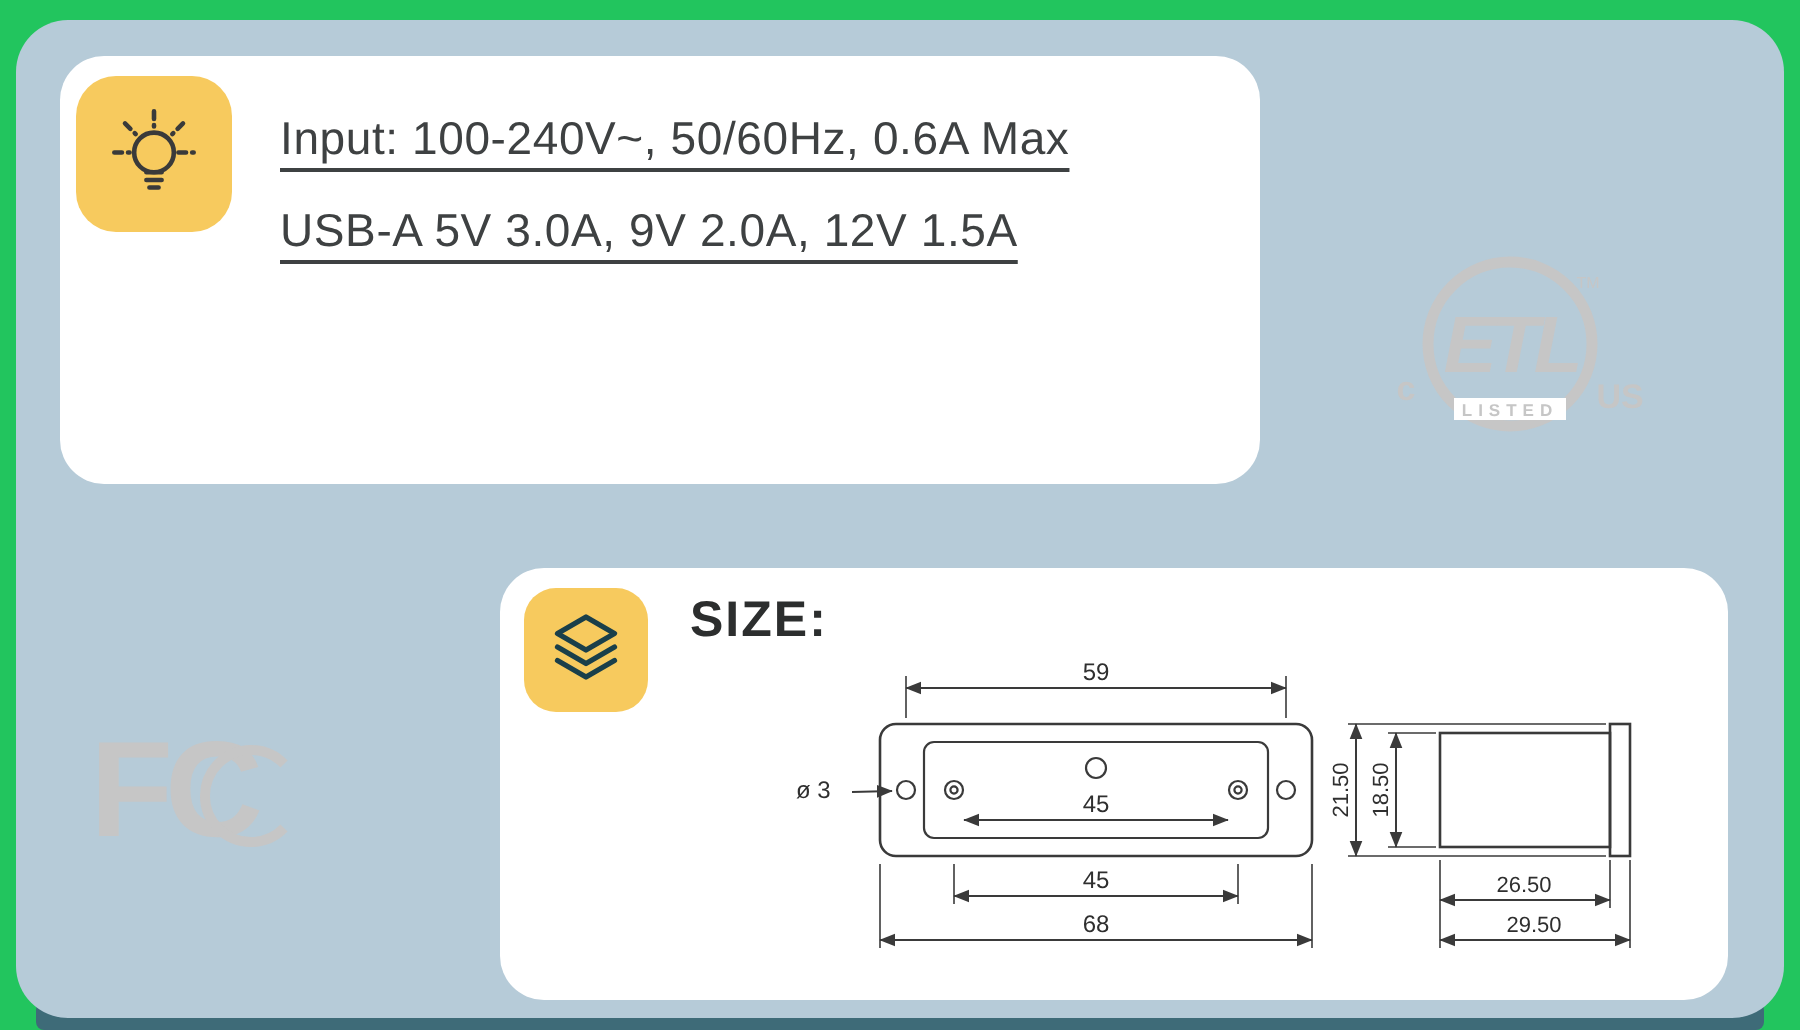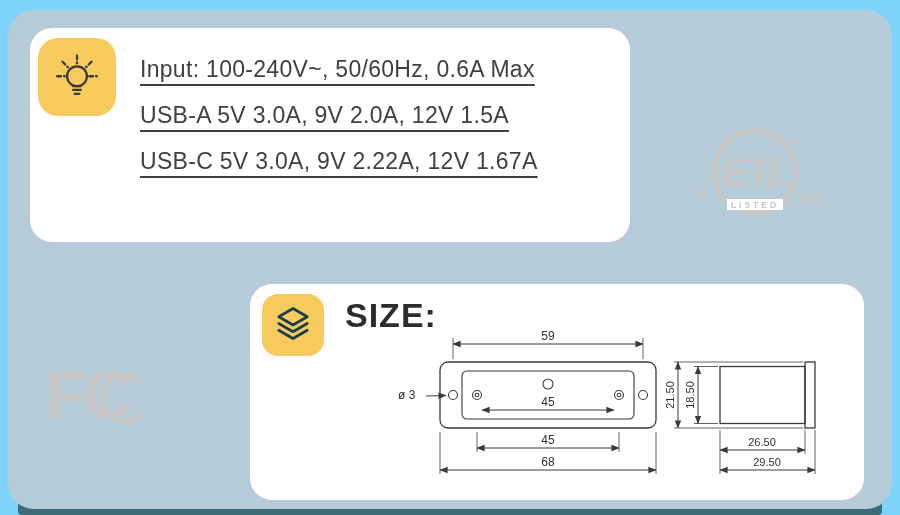--- a/index.html
+++ b/index.html
@@ -1,28 +1,28 @@
 <!DOCTYPE html>
 <html style="--panel: #b6cbd8; --card: #ffffff; --accent: #f7ca5e; --ink: #3e4142; --logo: #c6c6c6; --line: #3a3a3a; --strip: #3e6b78; --icon: #1a3f4a;"><head>
 <meta charset="utf-8">
 <style>
   html,body{margin:0;padding:0;background:#ffffff;font-family:"Liberation Sans",sans-serif;}
-  .frame{position:relative;width:900px;height:515px;background:#7dd3fc;overflow:hidden;}
+  .frame{position:relative;width:900px;height:515px;background:#22c55e;overflow:hidden;}
   .bottom-strip{position:absolute;left:18px;right:18px;bottom:0;height:14px;background:var(--strip,#3e6b78);border-radius:4px;}
   .panel{position:absolute;left:8px;top:10px;right:8px;bottom:6px;background:var(--panel,#b6cbd8);border-radius:26px;}
   .card{position:absolute;background:var(--card,#ffffff);border-radius:22px;}
   .card-specs{left:30px;top:28px;width:600px;height:214px;}
   .card-size{left:250px;top:284px;width:614px;height:216px;}
   .icon-square{position:absolute;background:var(--accent,#f7ca5e);border-radius:20px;display:flex;align-items:center;justify-content:center;}
   .icon-square.bulb{left:8px;top:10px;width:78px;height:78px;}
   .icon-square.layers{left:12px;top:10px;width:62px;height:62px;border-radius:16px;}
   .spec-lines{position:absolute;left:110px;top:26px;display:flex;flex-direction:column;gap:16px;}
   .spec-line{font-size:23px;line-height:30px;color:var(--ink,#3e4142);letter-spacing:.3px;
     text-decoration:underline;text-decoration-thickness:1.5px;text-underline-offset:7px;white-space:nowrap;}
-  .size-title{position:absolute;left:95px;top:12px;font-size:34px;font-weight:bold;color:#2c2e2e;letter-spacing:1px;}
+  .size-title{position:absolute;left:95px;top:12px;font-size:25px;font-weight:bold;color:#2c2e2e;letter-spacing:1px;}
   .drawing{position:absolute;left:140px;top:42px;width:470px;height:158px;}
   .shape{fill:none;stroke:var(--line,#3a3a3a);stroke-width:1.3;}
   .thin{stroke-width:1.1;}
   .dim{stroke:var(--line,#3a3a3a);stroke-width:1;}
   .ext{stroke:var(--line,#3a3a3a);stroke-width:.8;}
   .dtxt{font-size:12px;fill:#2f2f2f;text-anchor:middle;font-family:"Liberation Sans",sans-serif;}
   .sm{font-size:11px;}
   .start{text-anchor:start;}
   .etl-svg{position:absolute;left:685px;top:118px;width:140px;height:112px;}
   .fcc-svg{position:absolute;left:45px;top:356px;width:110px;height:80px;}
@@ -50,21 +50,20 @@
             <path d="M54,37 h10"></path>
             <path d="M19,18 l7,7"></path>
             <path d="M57,18 l-7,7"></path>
           </g>
         </g>
       </svg>
     </div>
     <div class="spec-lines">
       <div class="spec-line">Input: 100-240V~, 50/60Hz, 0.6A Max</div>
       <div class="spec-line">USB-A 5V 3.0A, 9V 2.0A, 12V 1.5A</div>
-      <div class="spec-line">USB-C 5V 3.0A, 9V 2.22A, 12V 1.67A</div>
     </div>
   </div>
 
   <svg class="etl-svg" viewBox="0 0 140 112">
     <circle cx="70" cy="54" r="41" fill="none" stroke="var(--logo,#c6c6c6)" stroke-width="5.5"></circle>
     <text x="70" y="68" class="etl-main">ETL</text>
     <text x="109" y="26" class="etl-tm">TM</text>
     <text x="18" y="82" class="etl-side">c</text>
     <text x="125" y="86" class="etl-side">US</text>
     <rect x="42" y="81" width="56" height="11" fill="var(--card,#ffffff)"></rect>

